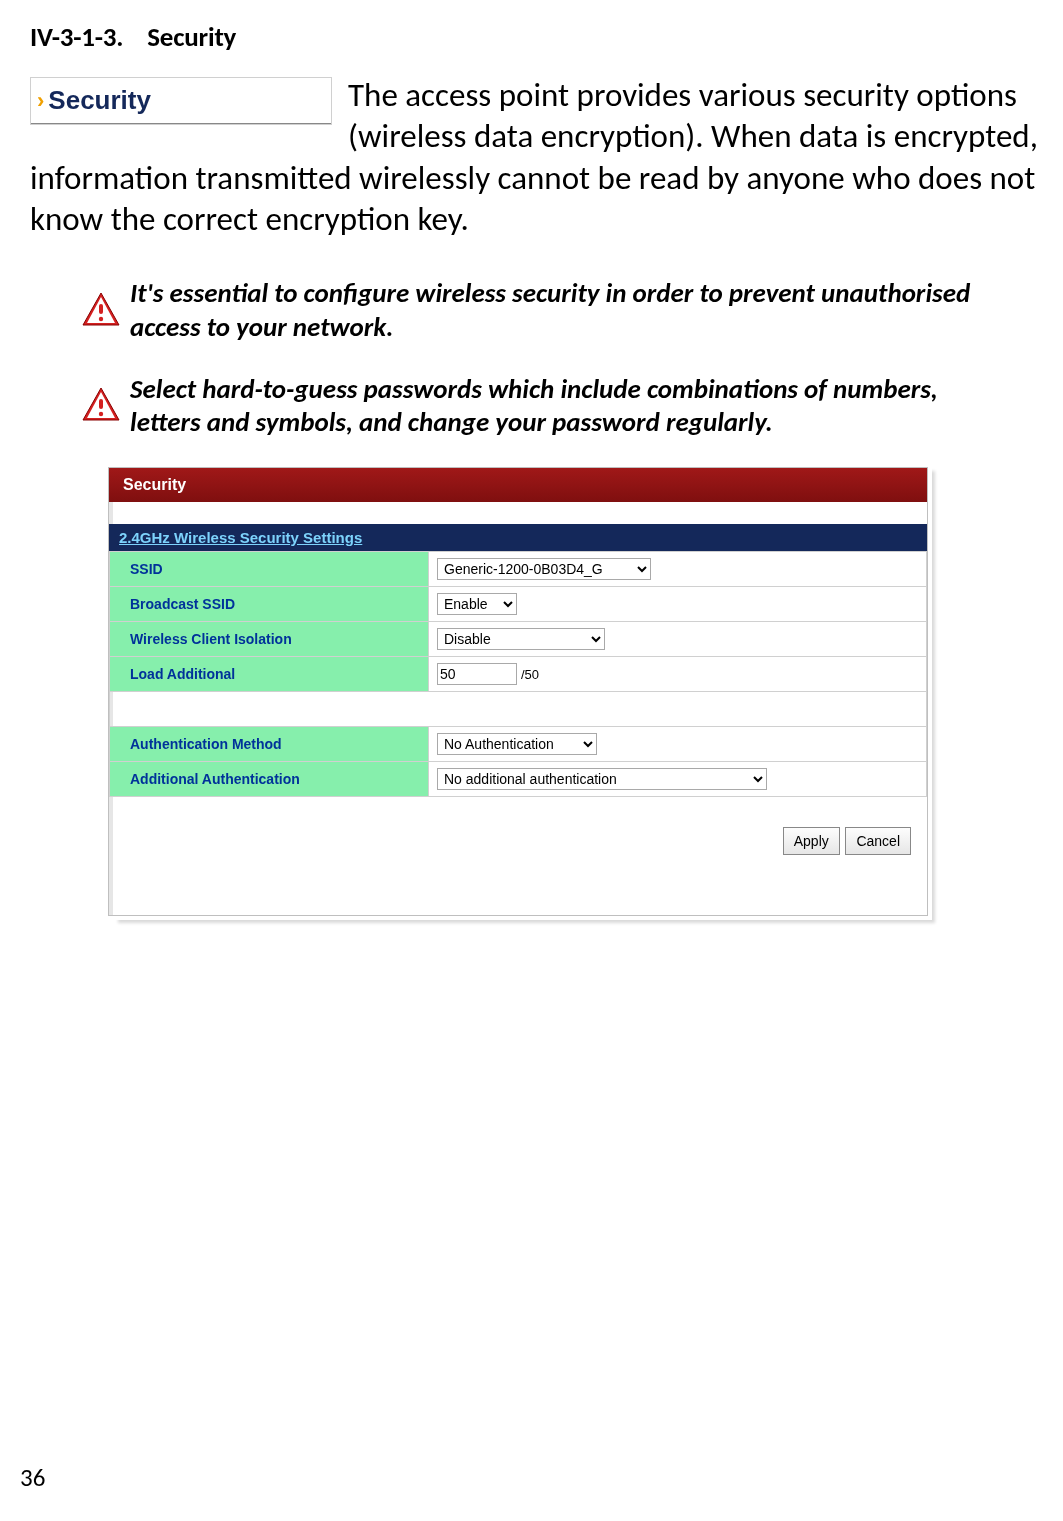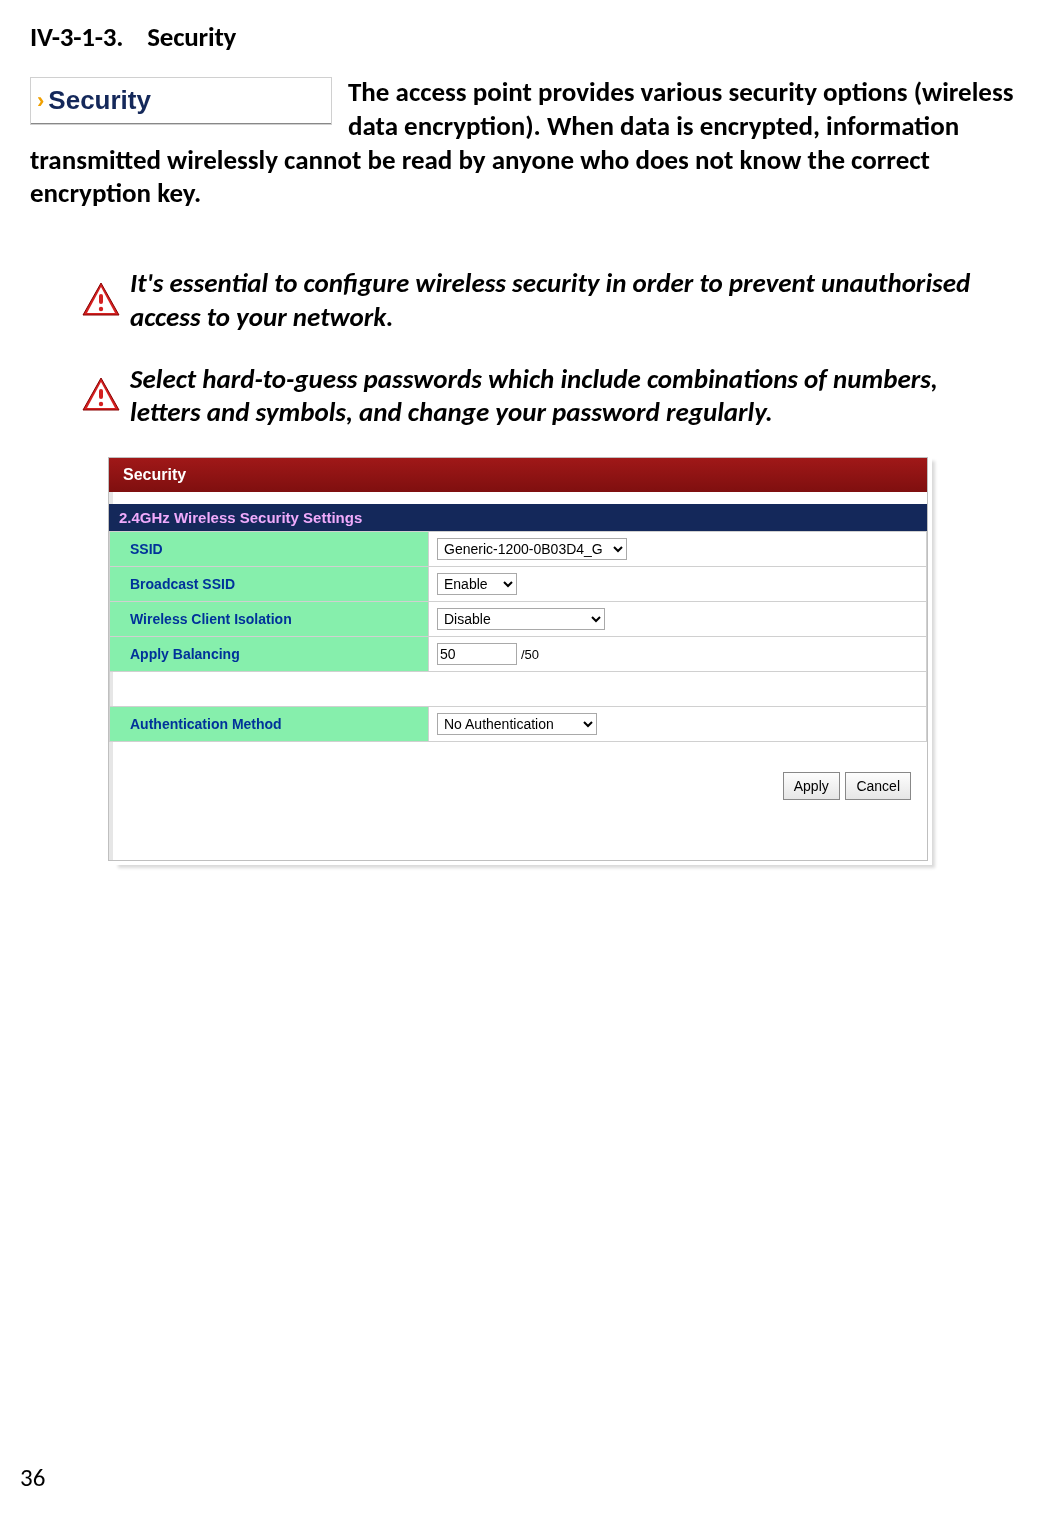--- a/index.html
+++ b/index.html
@@ -44,24 +44,23 @@
     font-size: 22px;
     margin: 0 4px 0 6px;
   }
   .menu-thumb .label {
     color: #14285a;
     font-weight: bold;
     font-size: 26px;
   }
 
   .intro-text {
-    font-size: 27px;
+    font-size: 33px;
     line-height: 1.25;
-    margin-bottom: 32px;
-    font-weight: bold;
+    margin-bottom: 12px;
   }
 
   .note-block {
     display: flex;
     align-items: center;
     margin: 24px 0 28px 52px;
     padding-right: 70px;
   }
   .note-icon {
     flex: 0 0 44px;
@@ -95,26 +94,27 @@
   .panel-titlebar {
     background: linear-gradient(#a01818, #7f0f0f);
     color: #fff;
     font-family: Arial, sans-serif;
     font-weight: bold;
     font-size: 16px;
     padding: 8px 14px;
   }
   .section-bar {
     background: #14285a;
-    color: #f0abfc;
+    color: #7dd3fc;
     font-family: Arial, sans-serif;
     font-weight: bold;
     font-size: 15px;
     padding: 5px 10px;
-    margin-top: 12px;
+    margin-top: 22px;
+    text-decoration: underline;
   }
   table.form {
     border-collapse: collapse;
     width: 100%;
     font-family: Arial, sans-serif;
     font-size: 14px;
   }
   table.form td {
     border: 1px solid #d0d0d0;
     padding: 5px 8px;
@@ -213,21 +213,21 @@
 
 <div class="panel-wrap">
   <div class="panel-titlebar">Security</div>
   <div class="section-bar">2.4GHz Wireless Security Settings</div>
 
   <table class="form">
     <tbody>
         <tr>
       <td class="label">SSID</td>
       <td class="field">
-        <select style="width:190px;">
+        <select style="width:214px;">
           <option>Generic-1200-0B03D4_G</option>
         </select>
       </td>
     </tr>
     <tr>
       <td class="label">Broadcast SSID</td>
       <td class="field">
         <select style="width:80px;">
           <option>Enable</option>
         </select>
@@ -235,37 +235,45 @@
     </tr>
     <tr>
       <td class="label">Wireless Client Isolation</td>
       <td class="field">
         <select style="width:168px;">
           <option>Disable</option>
         </select>
       </td>
     </tr>
     <tr>
-      <td class="label">Apply Balancing</td>
+      <td class="label">Load Additional</td>
       <td class="field">
         <input type="text" style="width: 80px;" value="50">
         <span style="font-size:13px;">/50</span>
       </td>
     </tr>
     <tr class="spacer-row">
           <td colspan="2"></td>
         </tr>
     <tr>
       <td class="label">Authentication Method</td>
       <td class="field">
         <select style="width:160px;">
           <option>No Authentication</option>
         </select>
       </td>
     </tr>
+    <tr>
+      <td class="label">Additional Authentication</td>
+      <td class="field">
+        <select style="width:330px;">
+          <option>No additional authentication</option>
+        </select>
+      </td>
+    </tr>
   </tbody>
     </table>
 
   <div class="btn-row">
     <button class="btn">Apply</button>
     <button class="btn">Cancel</button>
   </div>
 </div>
 
 <div class="page-number">36</div>

